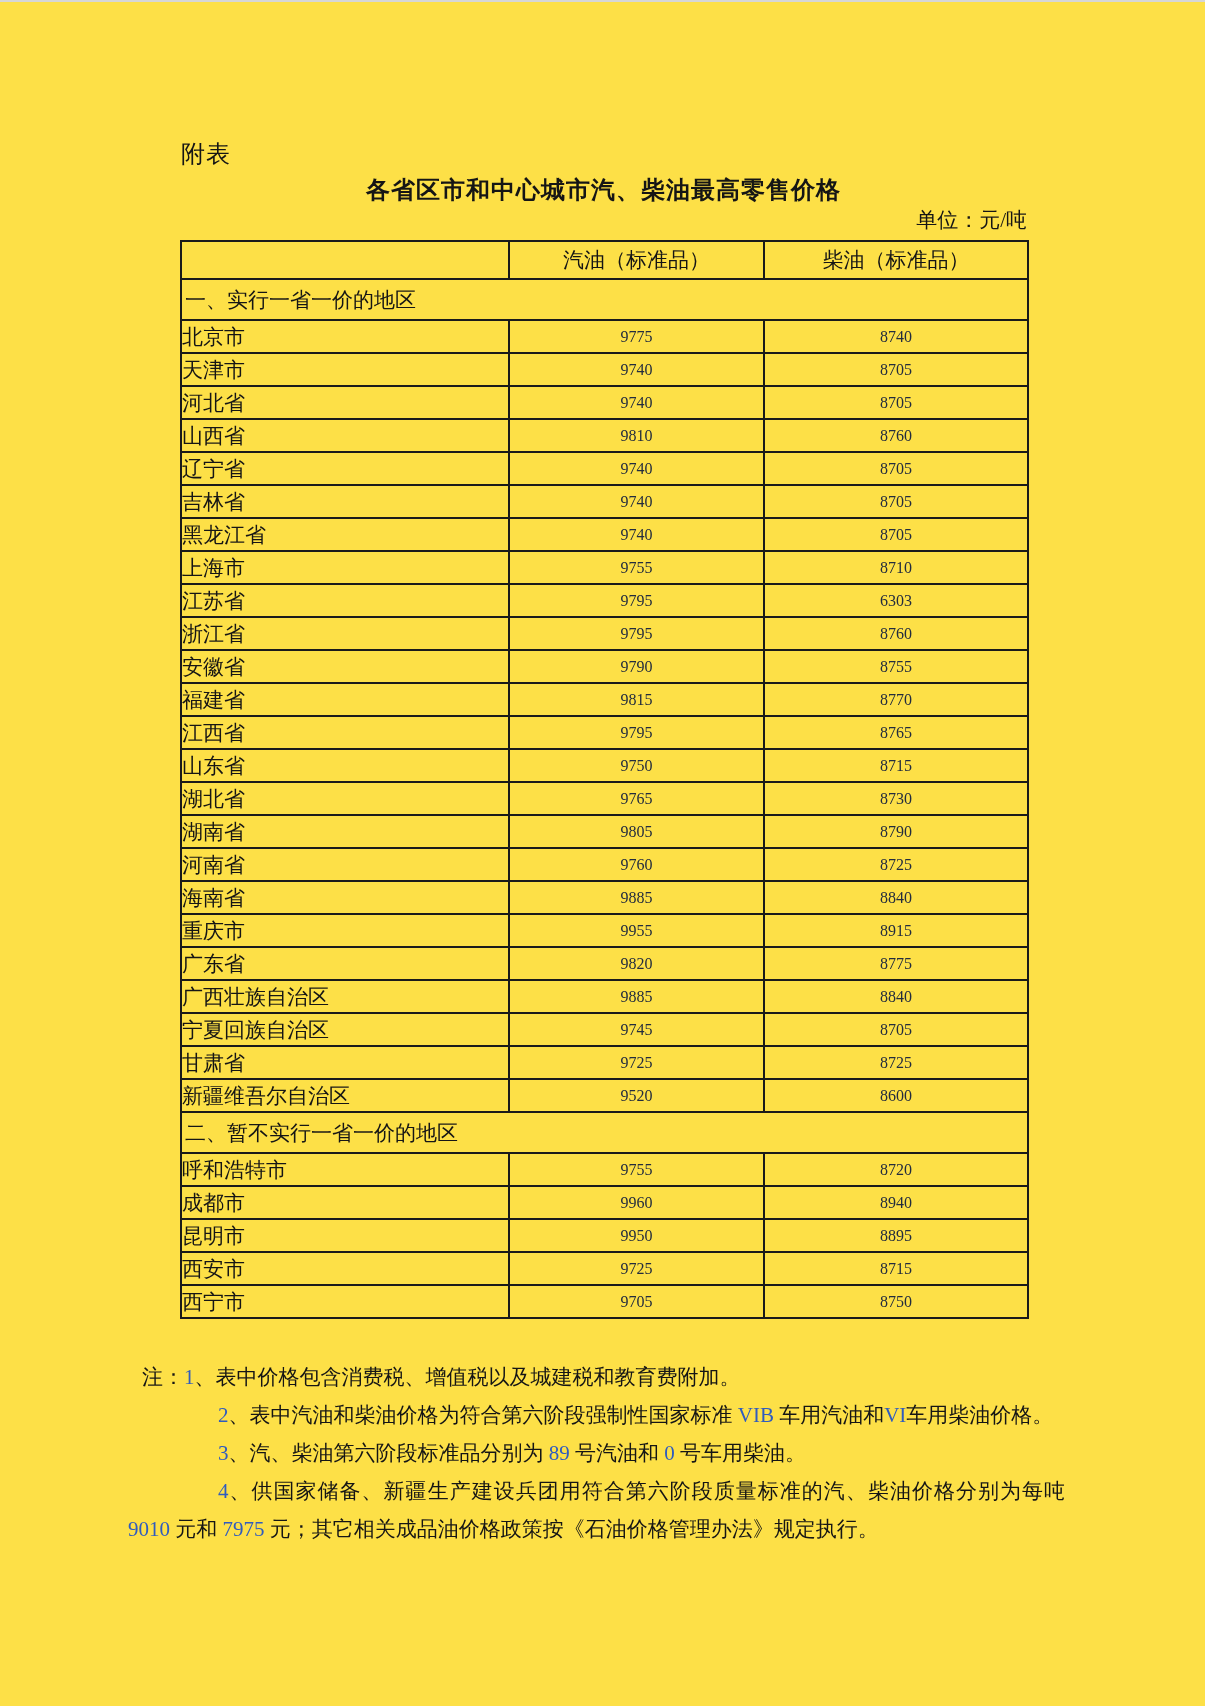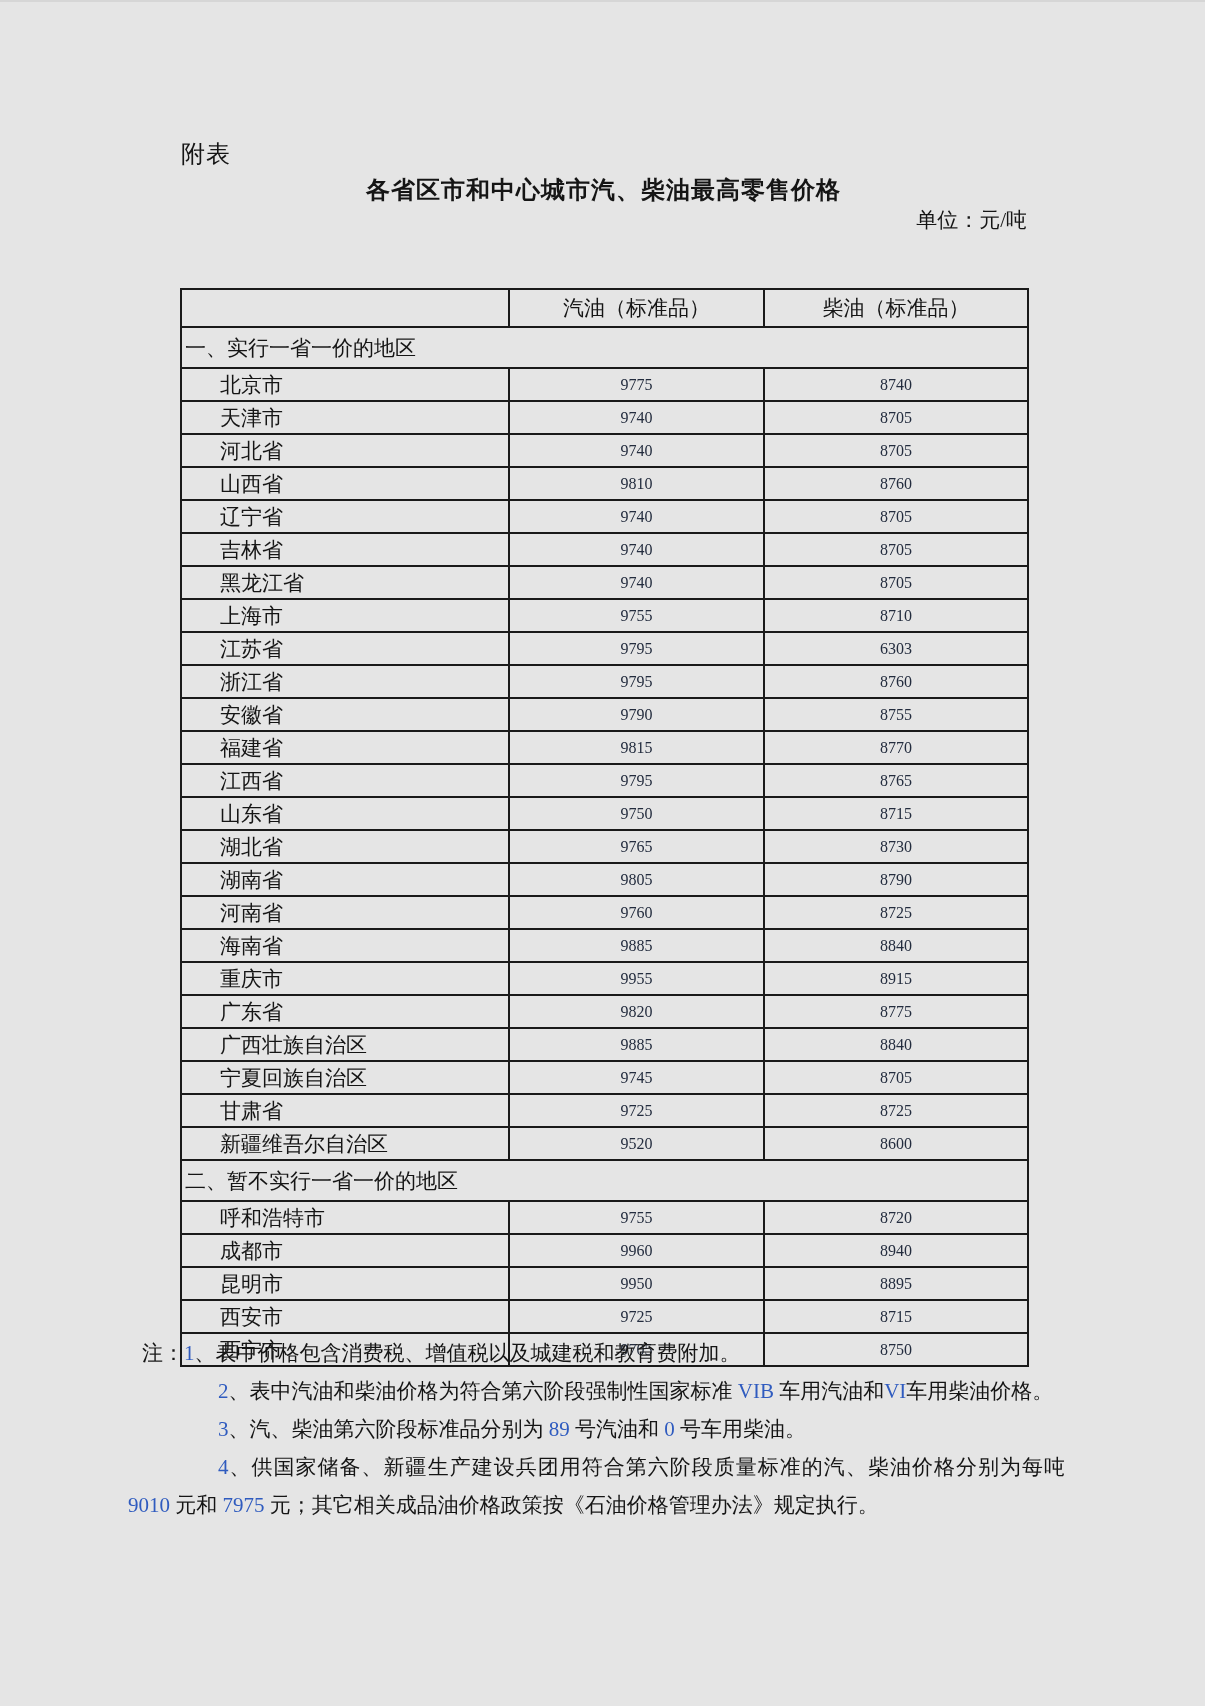--- a/index.html
+++ b/index.html
@@ -7,21 +7,21 @@
   body {
     width: 1205px;
     height: 1706px;
     position: relative;
     font-family: "Liberation Serif", "DejaVu Serif", serif;
     color: #151515;
   }
   .page {
     position: absolute;
     inset: 0;
-    background: #e5e5e5;
+    background: #fde047;
     border-top: 2px solid #d6d6d6;
   }
   .appendix {
     position: absolute;
     left: 181px;
     top: 136px;
     font-size: 24px;
     letter-spacing: 1px;
   }
   .doc-title {
@@ -42,21 +42,20 @@
     text-align: right;
     font-size: 21px;
   }
   table.price-table {
     position: absolute;
     left: 180px;
     top: 238px;
     width: 847px;
     border-collapse: collapse;
     table-layout: fixed;
-    margin-top: 48px;
   }
   table.price-table col.c0 { width: 328px; }
   table.price-table col.c1 { width: 255px; }
   table.price-table col.c2 { width: 264px; }
   table.price-table th,
   table.price-table td {
     border: 2px solid #1a1a1a;
     font-weight: normal;
     overflow: hidden;
     white-space: nowrap;
@@ -71,39 +70,38 @@
     height: 41px;
     font-size: 21px;
     text-align: left;
     padding-left: 3px;
     vertical-align: middle;
   }
   tr.data-row td { height: 33px; vertical-align: middle; }
   td.region-cell {
     font-size: 21px;
     text-align: left;
-    padding-left: 38px;
   }
   td.num-cell {
     font-size: 16px;
     text-align: center;
     color: #232c3e;
     font-family: "Liberation Serif", "DejaVu Serif", serif;
   }
   .notes {
     position: absolute;
     left: 128px;
     top: 1332px;
     width: 937px;
     font-size: 21px;
     line-height: 38px;
     text-align: justify;
   }
   .note { text-indent: 90px; }
-  .note.first { text-indent: 14px; }
+  .note.first { text-indent: 14px; margin-top: 24px; }
   .notes .latin { color: #2f5bbf; }
 </style>
 </head>
 <body>
 
 <div class="page">
 
   <div class="appendix">附表</div>
 
   <div class="doc-title">各省区市和中心城市汽、柴油最高零售价格</div>

